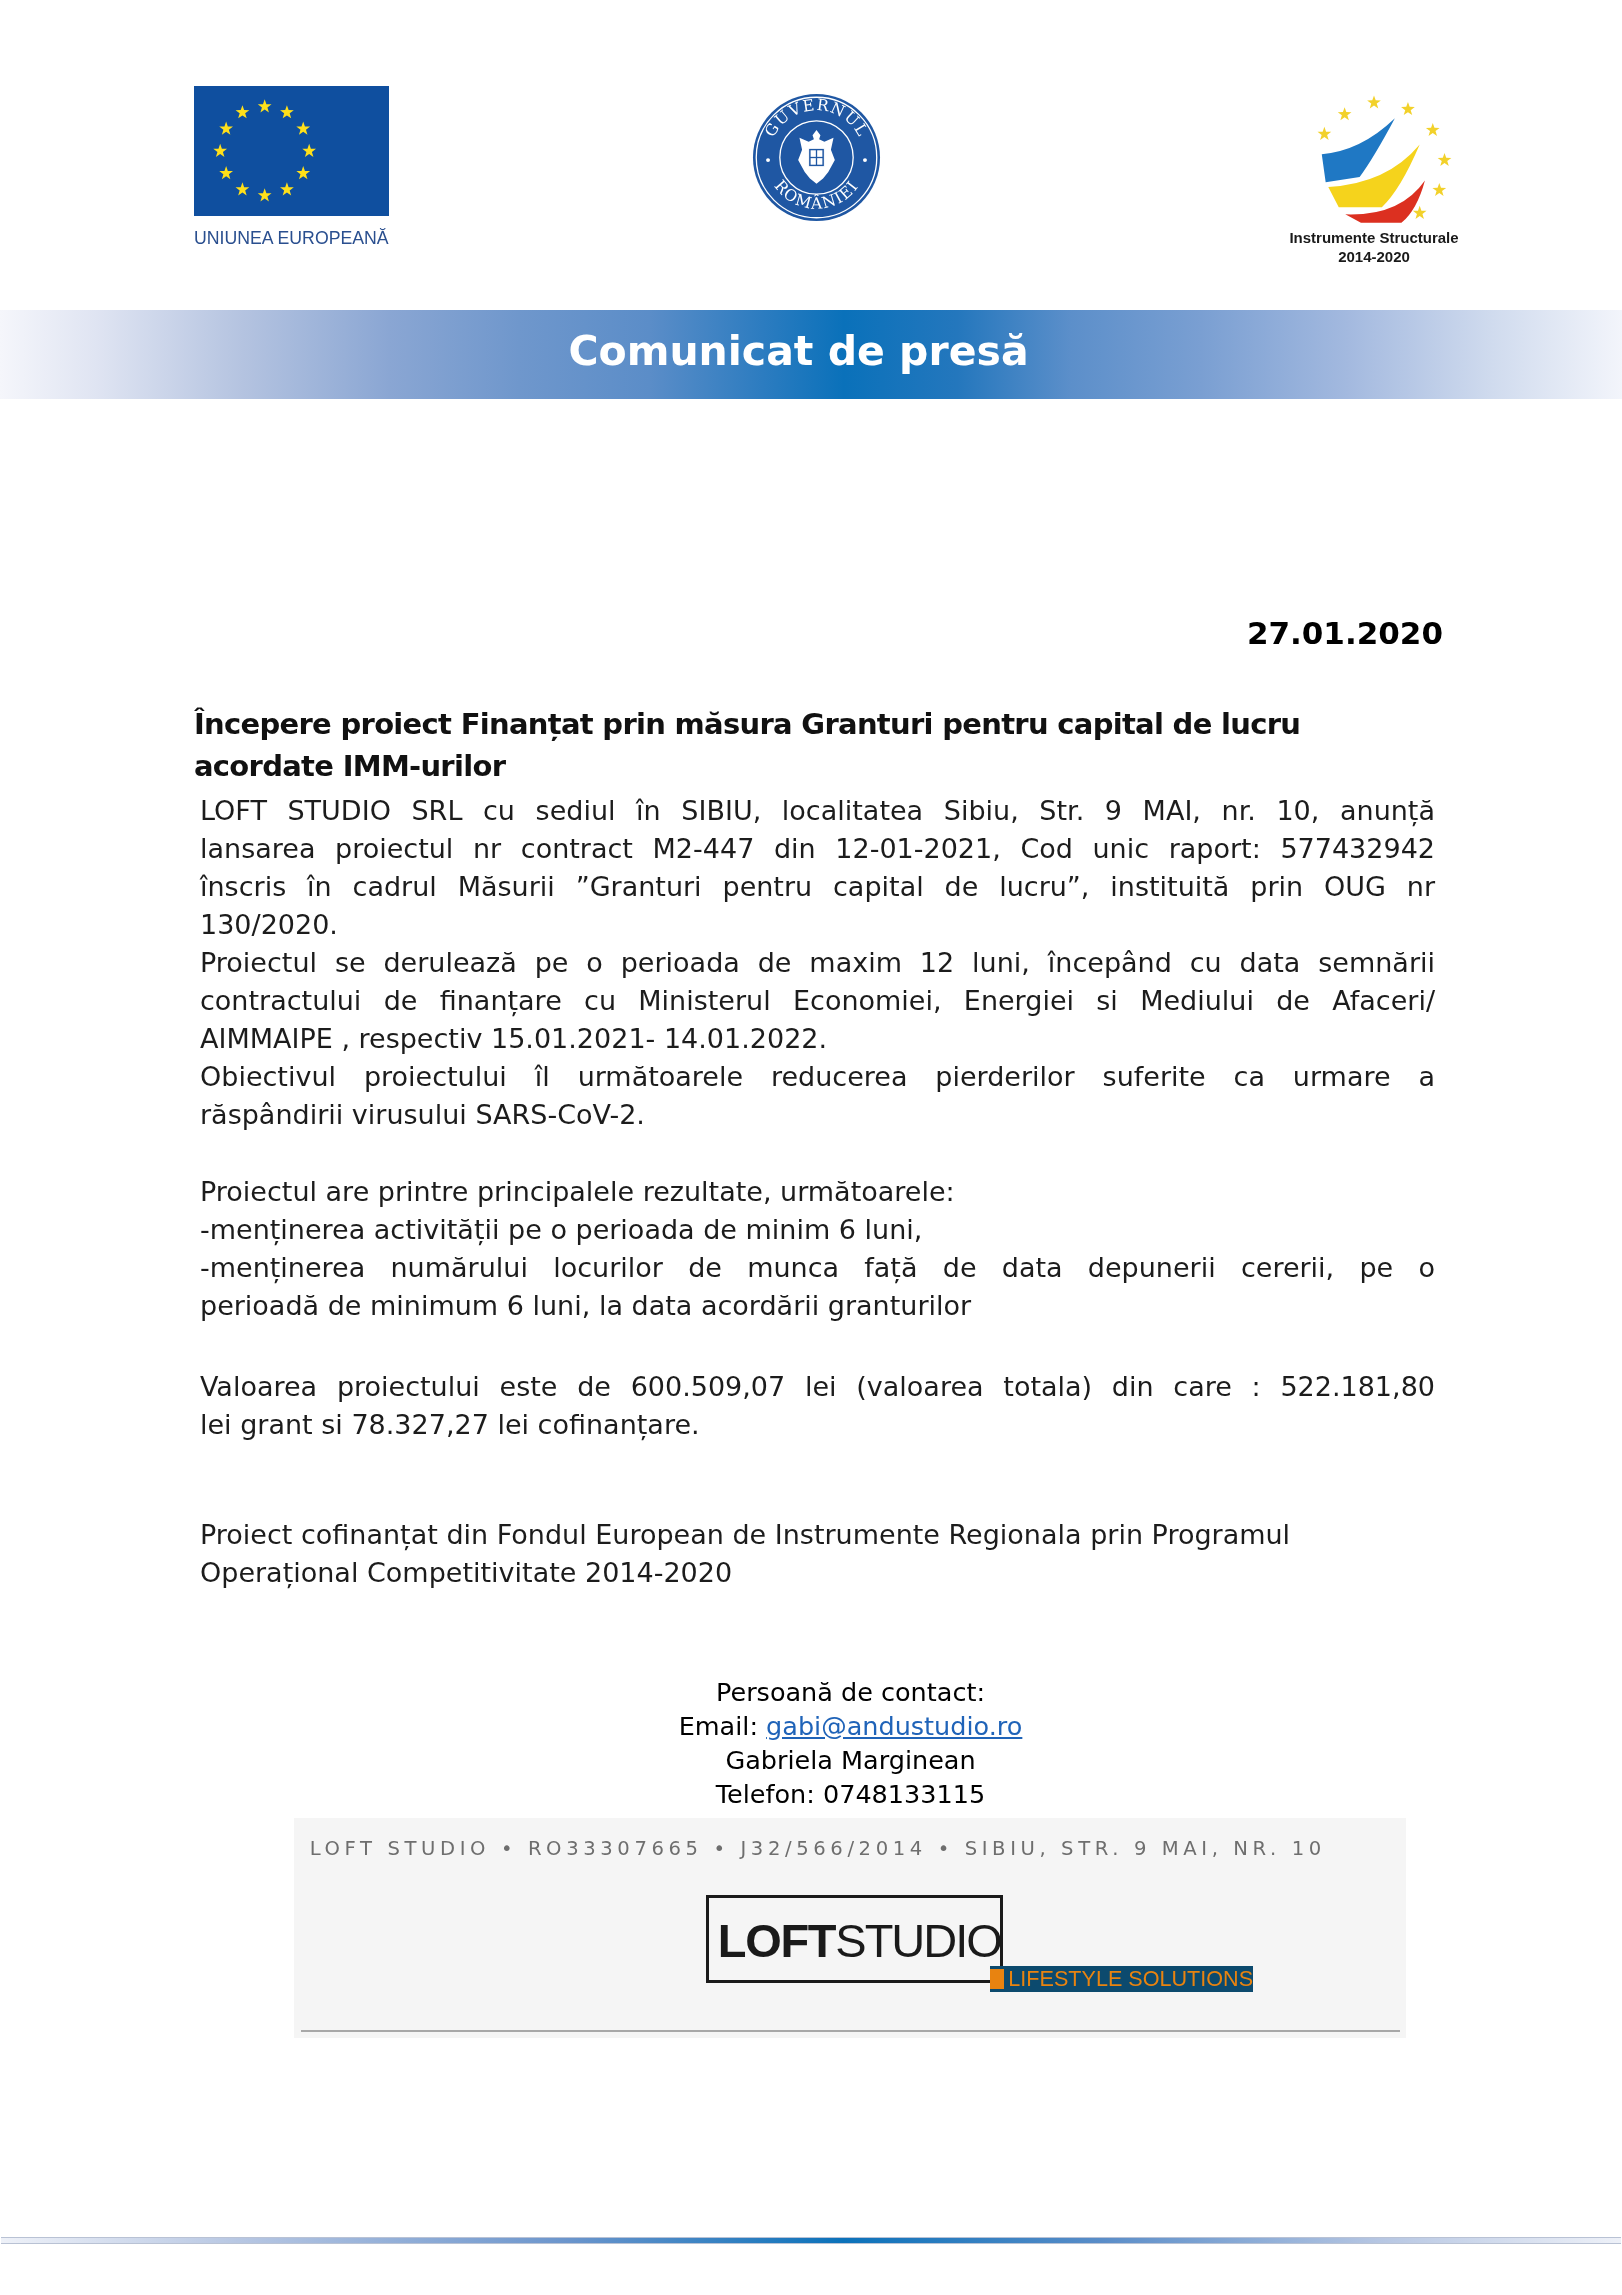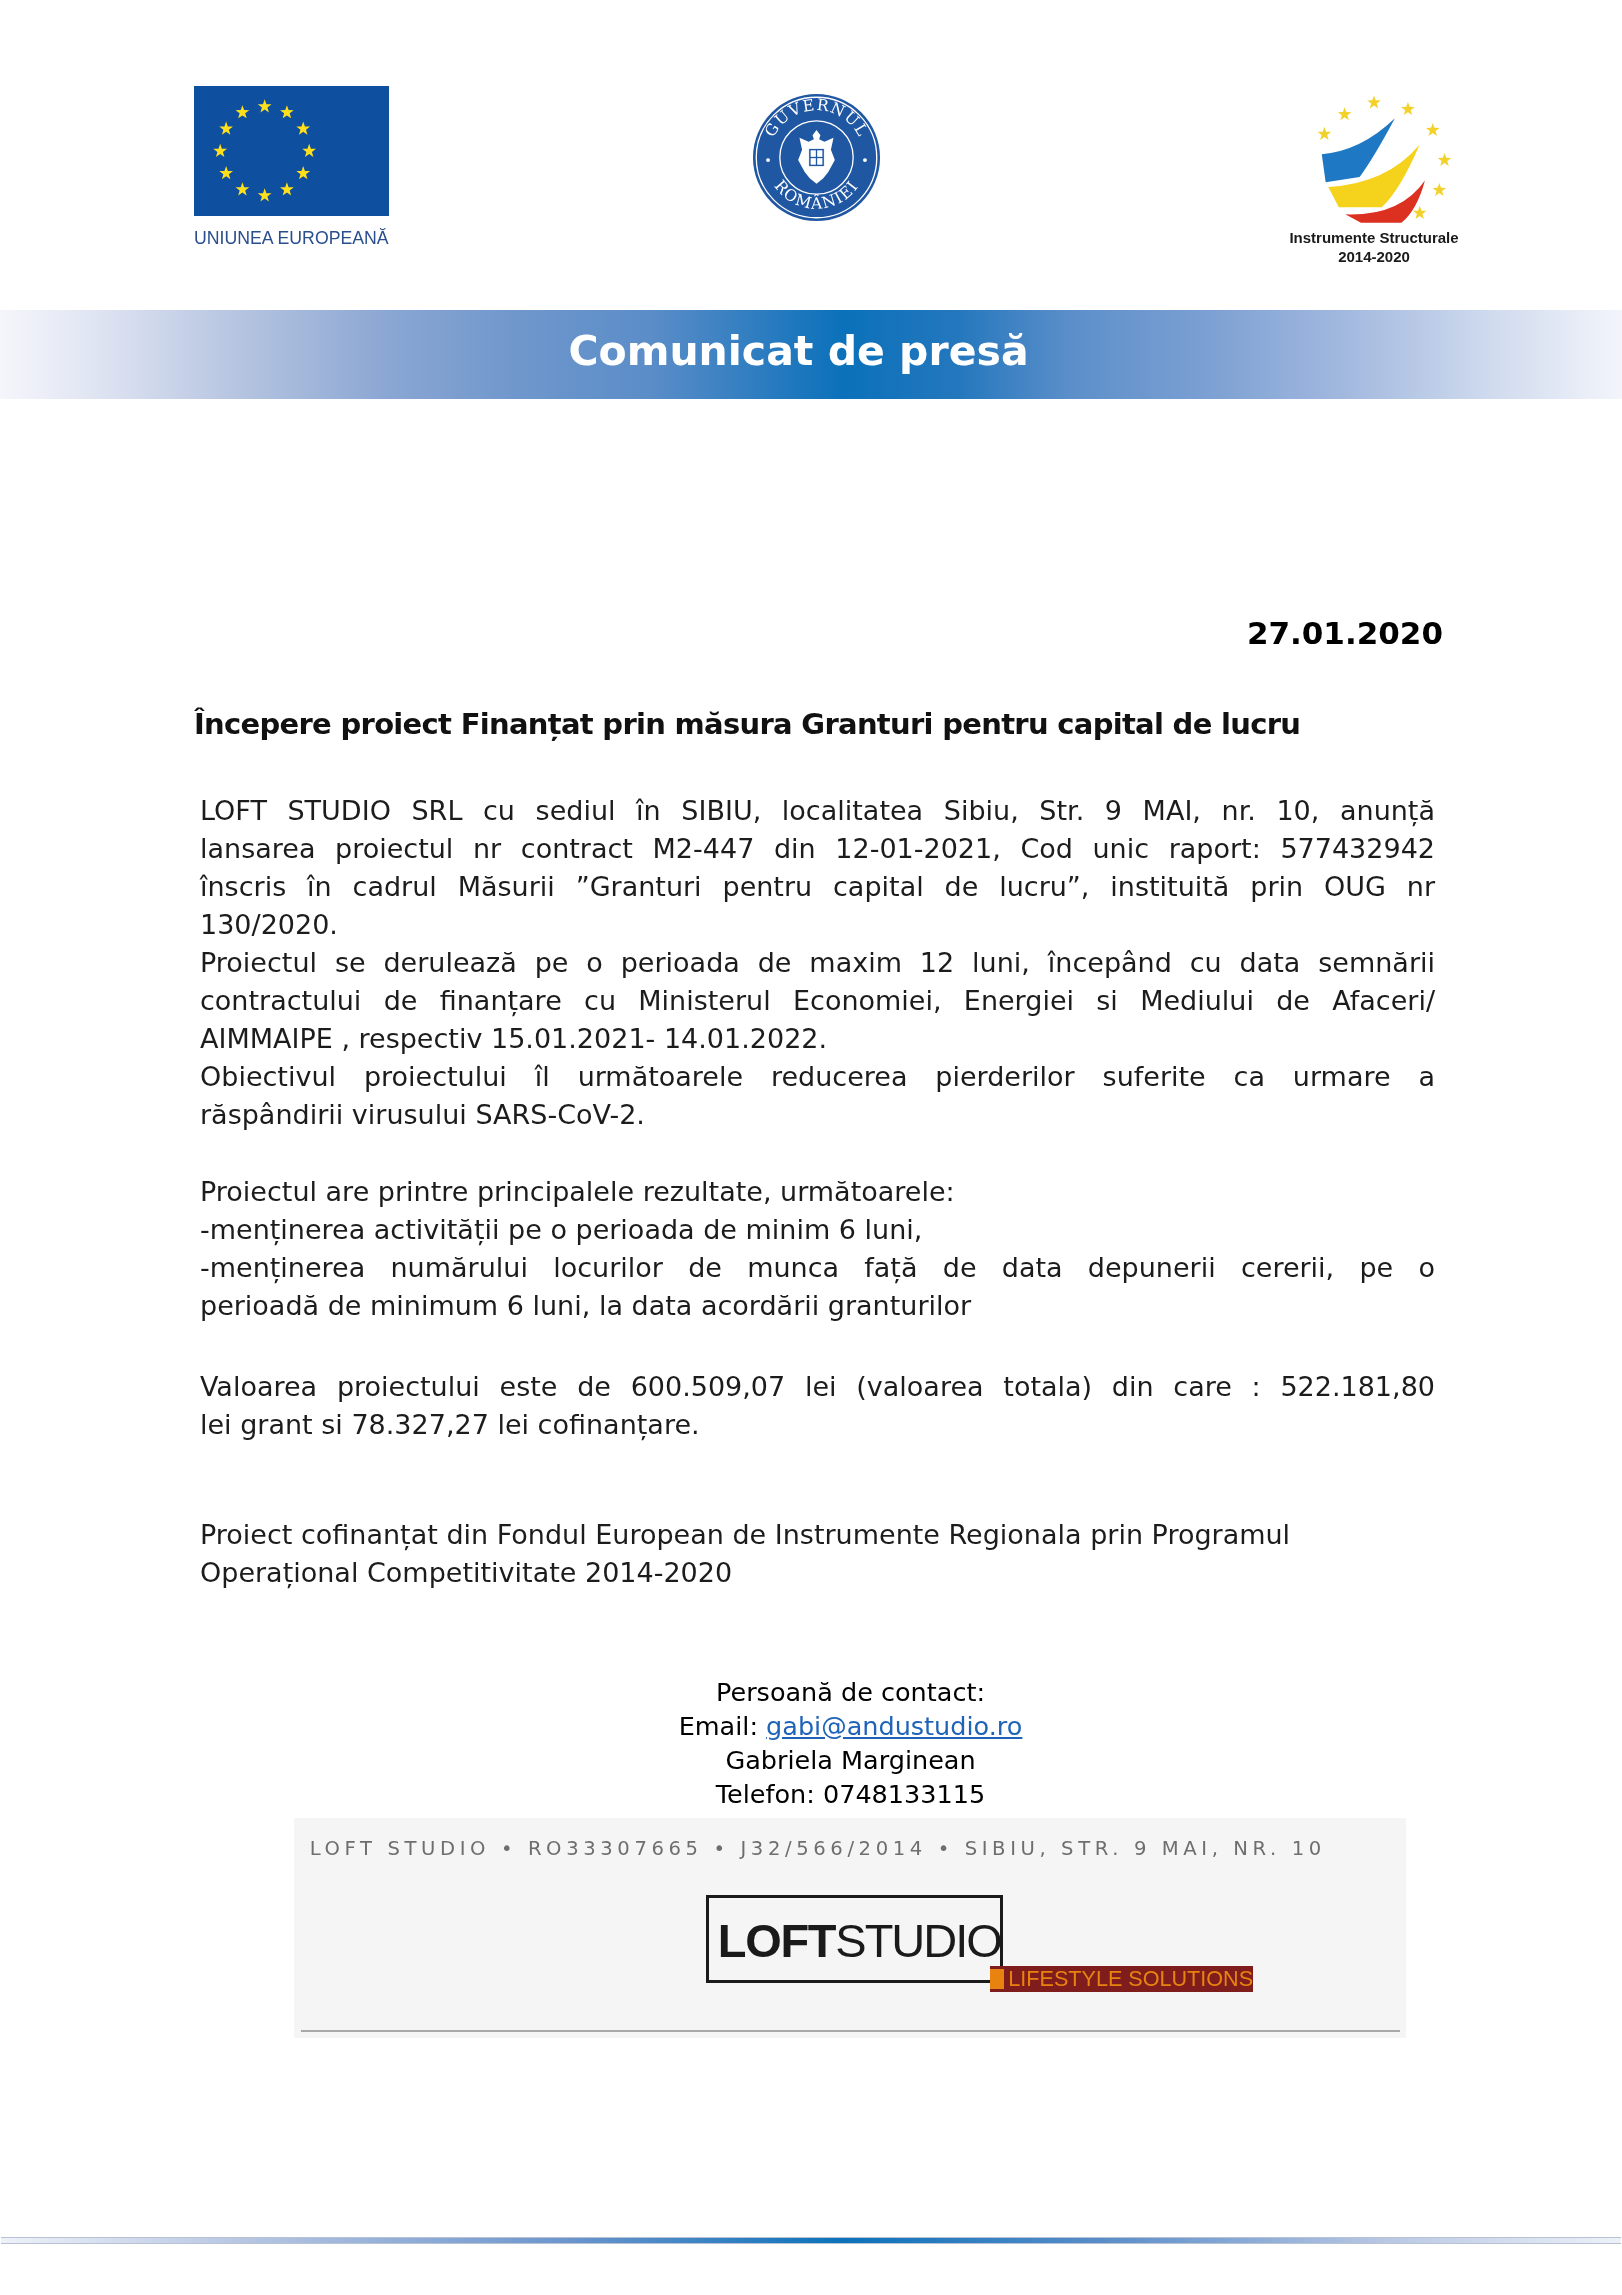--- a/index.html
+++ b/index.html
@@ -47,21 +47,21 @@
 
     
     #footer-box { left: 294px; top: 1818px; width: 1112px; height: 220px; background: #f5f5f5; }
     #footer-line { position: absolute; left: 15.7px; top: 7.9px; font-family: "DejaVu Sans", sans-serif; font-size: 19.6px; letter-spacing: 4.6px; color: #6e6e6e; white-space: nowrap; margin-top: 11px; }
     #footer-rule { position: absolute; left: 6.5px; right: 6.5px; bottom: 6.5px; height: 2px; background: #a8a8a8; }
     #loft-logo { position: absolute; left: 412px; top: 77px; width: 550px; height: 98px; }
     #loft-box { position: absolute; left: 0; top: 0; width: 297px; height: 88px; border: 3.3px solid #1a1a1a; box-sizing: border-box; border-right-color: #1a1a1a; }
     #loft-word { position: absolute; left: 11.8px; top: 22px; font-family: "Liberation Sans", sans-serif; font-size: 47px; line-height: 47px; color: #1a1a1a; white-space: nowrap; letter-spacing: -2px; }
     #loft-word b { font-weight: 900; letter-spacing: -1.3px; }
     #loft-word span.thin { font-weight: normal; }
-    #lifestyle { position: absolute; left: 284px; top: 71px; white-space: nowrap; font-family: "Liberation Sans", sans-serif; font-size: 21.6px; color: #e88310; background: #7f1d1d; padding-left: 0; }
+    #lifestyle { position: absolute; left: 284px; top: 71px; white-space: nowrap; font-family: "Liberation Sans", sans-serif; font-size: 21.6px; color: #e88310; background: #0c4a6e; padding-left: 0; }
     #lifestyle .sq { display: inline-block; width: 14.4px; height: 19.6px; background: #e88310; vertical-align: -2.6px; margin-right: 3.9px; }
 
     
     #bottom-rule { left: 1.3px; top: 2237px; width: 1620px; height: 5.2px;
       background: linear-gradient(to right, #eef1f8 0%, #b6c6e2 15%, #6b95cc 35%, #0b72ba 52%, #5a8dc8 68%, #b6c6e2 85%, #eef1f8 100%);
       border-top: 0.7px solid #b9c2d4; border-bottom: 0.7px solid #b9c2d4; }
   </style>
 </head>
 <body>
 
@@ -143,20 +143,21 @@
 </div>
 
 <div id="banner" class="abs">
   <div id="banner-title">Comunicat de presă</div>
 </div>
 
 <div id="date" class="abs">27.01.2020</div>
 
 <div id="heading" class="abs">
   <span>Începere proiect Finanțat prin măsura Granturi pentru capital de lucru</span>
+  <span class="h2">acordate IMM-urilor</span>
 </div>
 
 <div id="para1" class="abs body-text">
   <p style="text-align-last: justify;">LOFT STUDIO SRL cu sediul în SIBIU, localitatea Sibiu, Str. 9 MAI, nr. 10, anunță</p>
   <p style="text-align-last: justify;">lansarea proiectul nr contract  M2-447 din 12-01-2021, Cod unic raport: 577432942</p>
   <p style="text-align-last: justify;">înscris în cadrul Măsurii ”Granturi pentru capital de lucru”, instituită prin OUG nr</p>
   <p>130/2020.</p>
   <p style="text-align-last: justify;">Proiectul se derulează pe o perioada de maxim 12 luni, începând cu data semnării</p>
   <p style="text-align-last: justify;">contractului de finanțare cu Ministerul Economiei, Energiei si Mediului de Afaceri/</p>
   <p>AIMMAIPE , respectiv 15.01.2021- 14.01.2022.</p>

